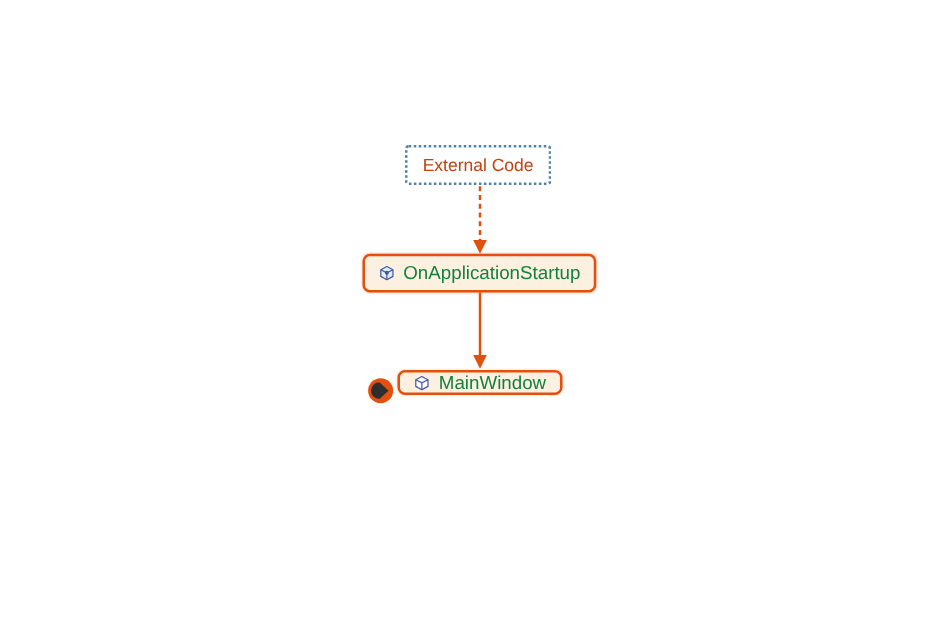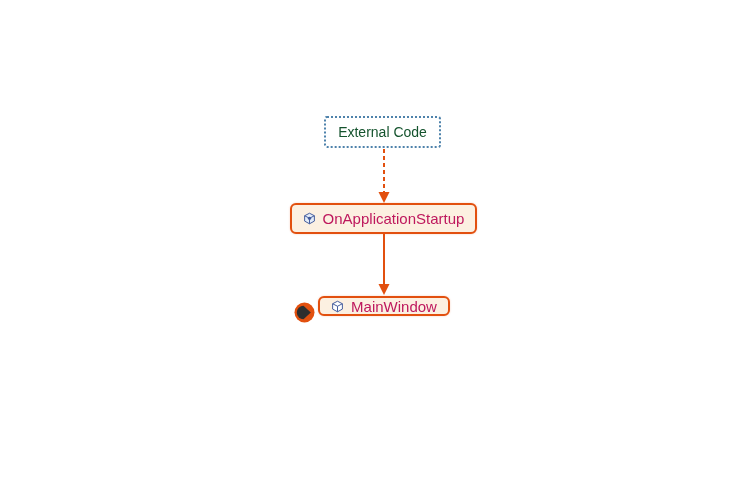--- a/index.html
+++ b/index.html
@@ -28,28 +28,28 @@
     gap: 7px;
     white-space: nowrap;
     cursor: default;
   }
   .node--external {
     left: 324px; top: 116px;
     width: 117px; height: 32px;
     border: 2px dotted #4e82ab;
     border-radius: 3px;
     background: #ffffff;
-    color: #14532d;
+    color: #c2410c;
     font-size: 14px;
   }
   .node--method {
     background: #fcf0e1;
     border: 2px solid #e2500f;
     border-radius: 6px;
-    color: #be185d;
+    color: #15803d;
     font-size: 15px;
     box-shadow: 0 0 2px rgba(226, 80, 15, 0.30);
   }
   .node--startup { left: 290px; top: 203px; width: 187px; height: 31px; }
   .node--mainwindow { left: 318px; top: 296px; width: 132px; height: 20px; }
 
   .method-icon { display: inline-flex; width: 13px; height: 13px; flex: 0 0 auto; }
 
   .badge {
     position: absolute;

